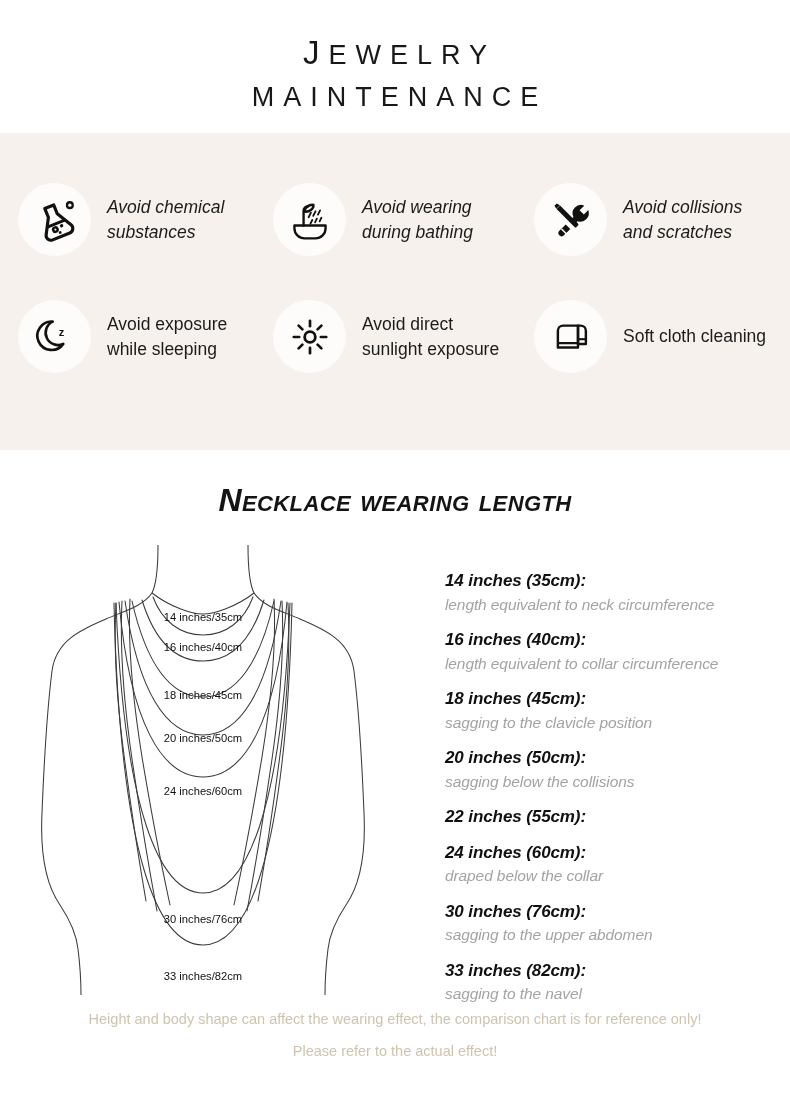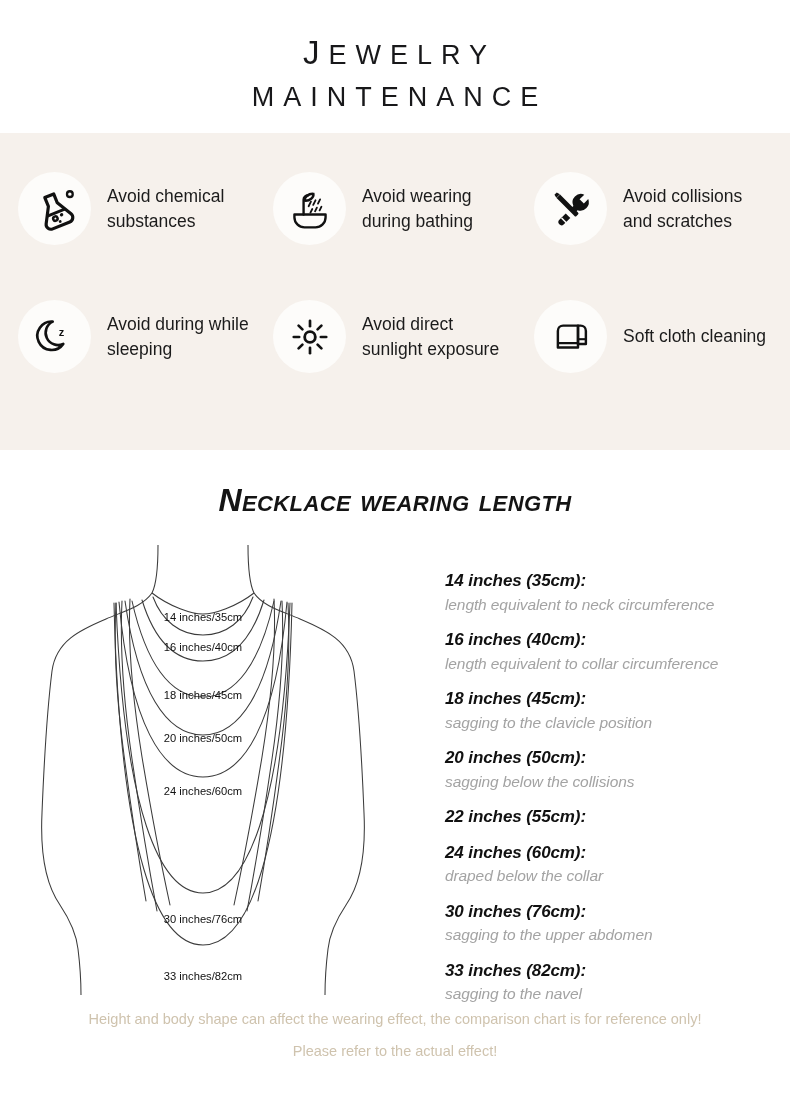--- a/index.html
+++ b/index.html
@@ -34,21 +34,21 @@
     position:absolute;
     left:0; top:133px;
     width:790px; height:317px;
     background:#f6f1ec;
   }
   .care-row{
     position:absolute;
     left:0; width:790px;
     display:flex;
   }
-  .care-row.r1{ top:39px; }
+  .care-row.r1{ top:50px;font-style:italic; }
   .care-row.r2{ top:167px; }
   .care-cell{
     width:263px;
     display:flex;
     align-items:center;
   }
   .care-cell .bubble{
     width:73px;height:73px;flex:0 0 73px;
     border-radius:50%;
     background:#fdfcfa;
@@ -193,21 +193,21 @@
 
     <div class="care-cell c1">
       <div class="bubble">
         <span>
           <svg width="44" height="44" viewBox="0 0 48 48">
             <path d="M33 31.5 A15.5 15.5 0 1 1 21.5 7.2 A13 13 0 0 0 33 31.5 z" fill="none" stroke="#111" stroke-width="2.9" stroke-linejoin="round"></path>
             <text x="28" y="23" font-family="Liberation Sans, sans-serif" font-size="12" font-weight="600" fill="#111">z</text>
           </svg>
         </span>
       </div>
-      <div class="label">Avoid during while sleeping</div>
+      <div class="label">Avoid exposure while sleeping</div>
     </div>
 
     <div class="care-cell c2">
       <div class="bubble">
         <span>
           <svg width="40" height="40" viewBox="0 0 48 48">
             <circle cx="24" cy="24" r="6.4" fill="none" stroke="#111" stroke-width="3.4"></circle>
             <g stroke="#111" stroke-width="3.2" stroke-linecap="round">
               <path d="M24 4.5 V11"></path>
                 <path d="M24 37 V43.5"></path>

